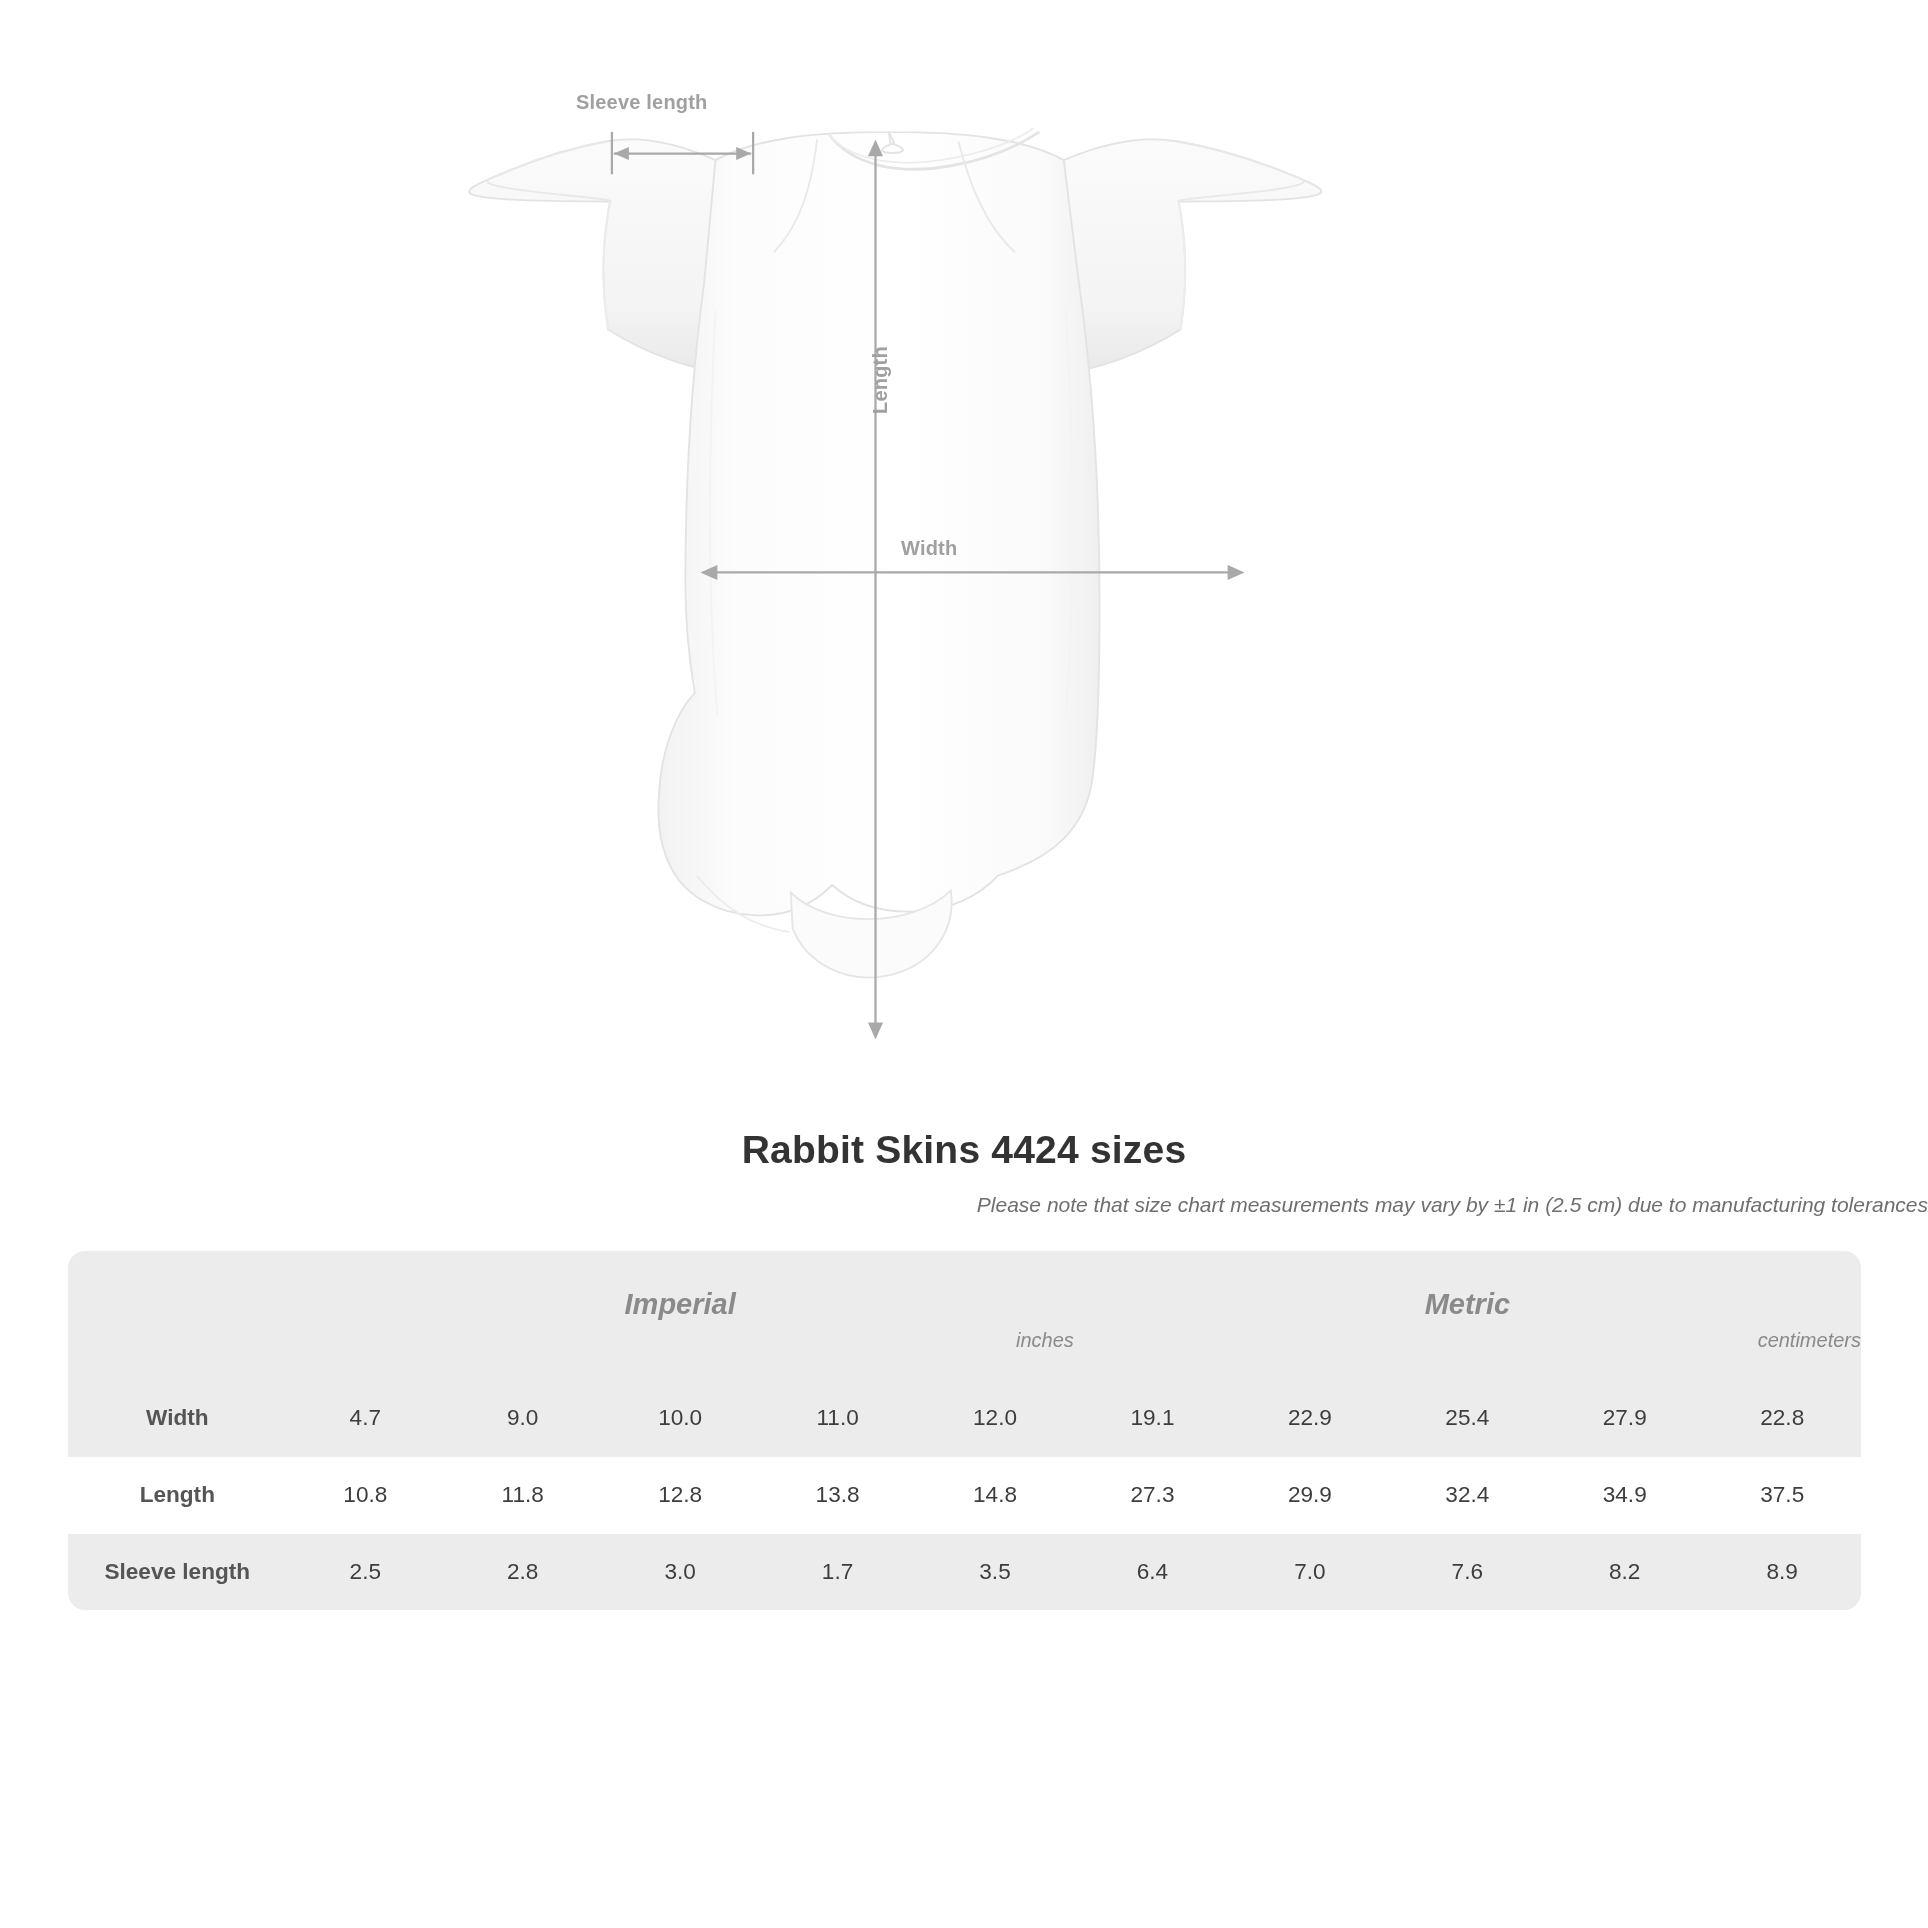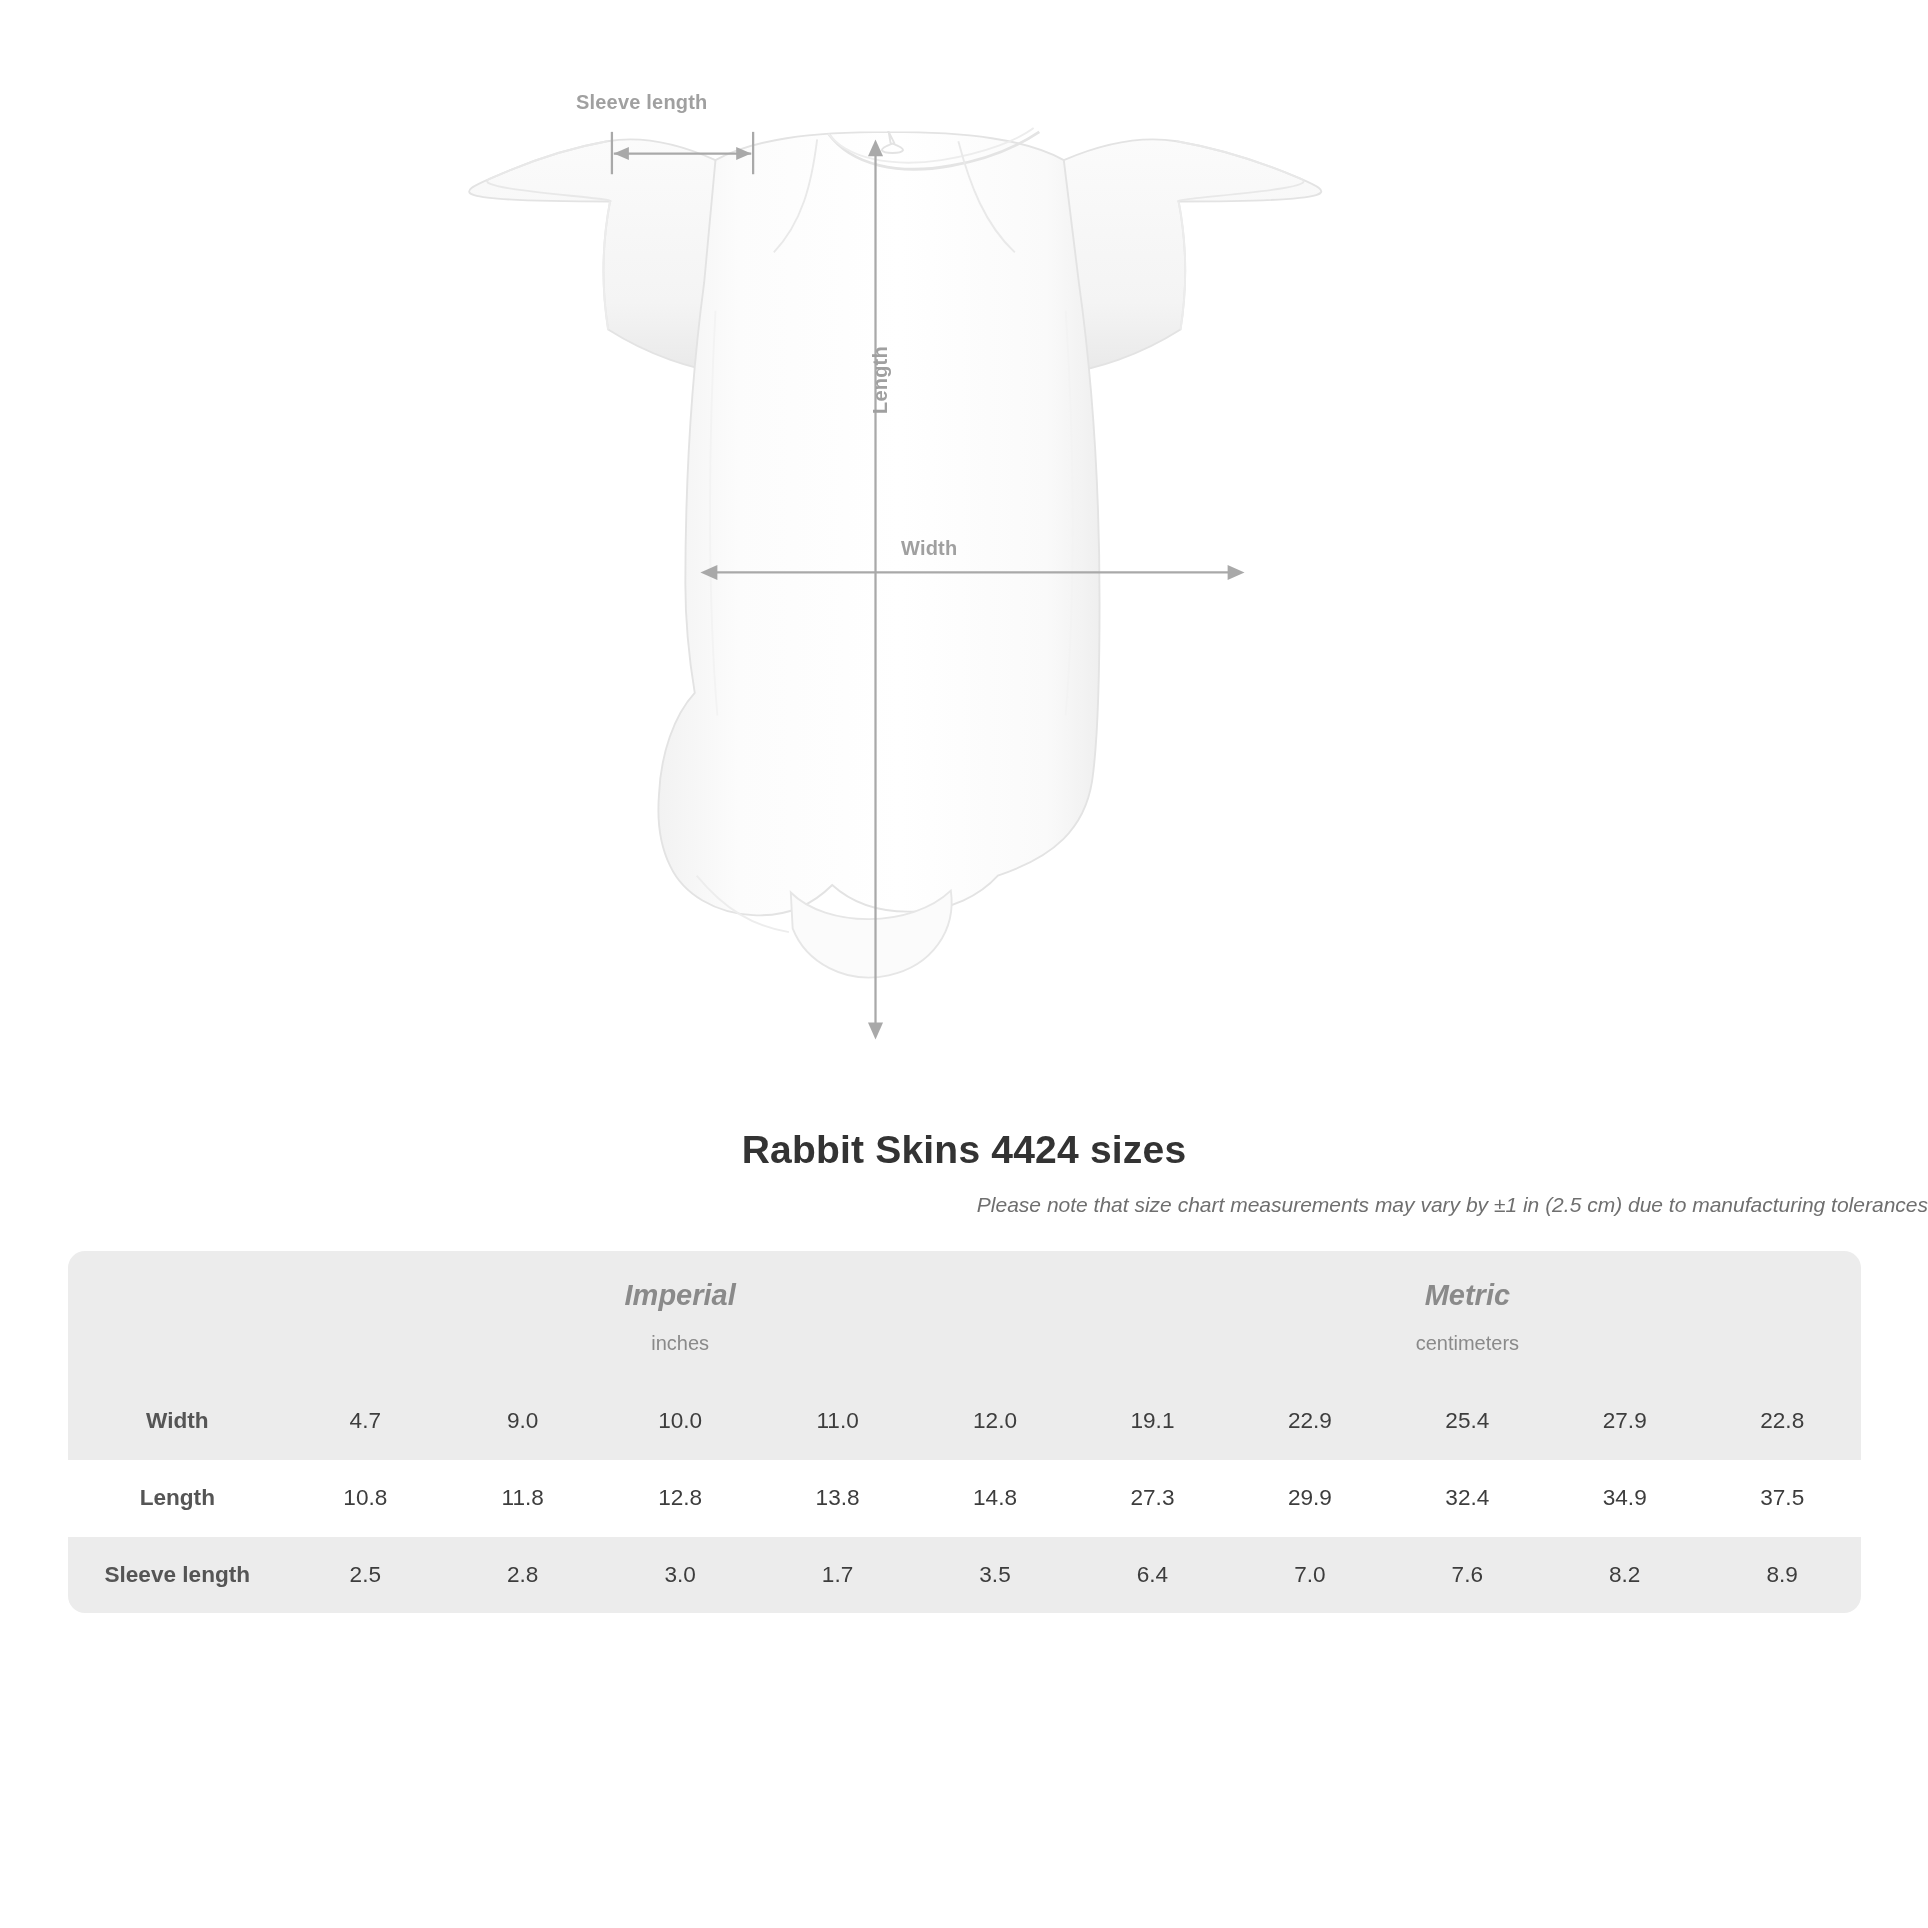--- a/index.html
+++ b/index.html
@@ -85,38 +85,40 @@
     table-layout: fixed;
   }
   table.size-table td,
   table.size-table th {
     border: none;
     text-align: center;
     vertical-align: middle;
   }
   .unit-cell {
     background: #ececec;
-    padding: 28px 0 28px 0;
+    padding: 37px 0 28px 0;
   }
   .unit-cell.first {
     border-top-left-radius: 17px;
   }
   .unit-cell.last {
     border-top-right-radius: 17px;
   }
   .unit-name {
     font-size: 29px;
     font-style: italic;
     font-weight: bold;
     color: #8a8a8a;
   }
   .unit-sub {
     font-size: 20px;
+    font-style: italic;
     color: #8a8a8a;
-    margin-top: 20px;
+    margin-top: 8px;
+    text-align: right;
   }
   .head-row td {
     background: #ffffff;
     padding: 24.5px 0 24.5px 0;
     font-size: 21.7px;
     font-weight: bold;
     color: #555555;
     line-height: 1.3;
   }
   .head-row td.rowlabel {

